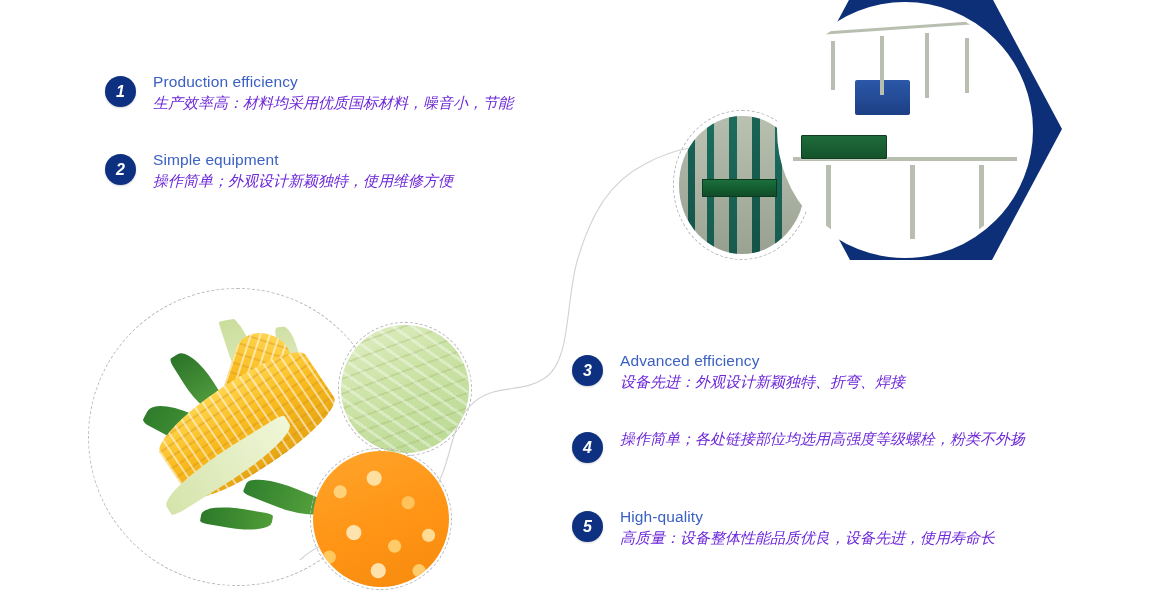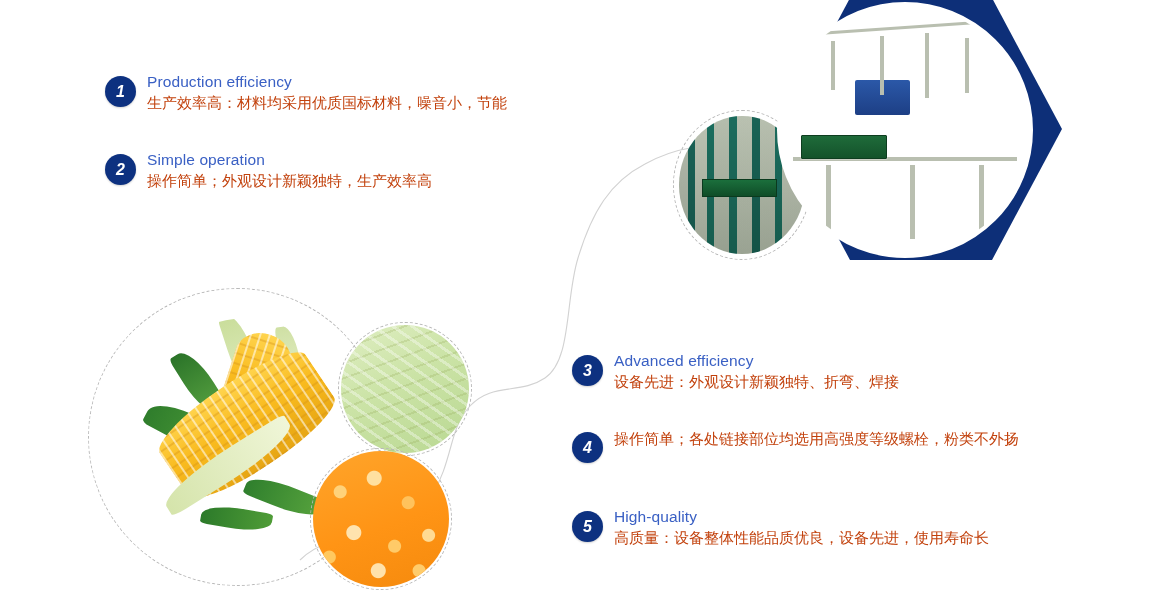--- a/index.html
+++ b/index.html
@@ -19,28 +19,29 @@
   .badge{
     width:31px;height:31px;border-radius:50%;
     background:#0d3180;
     color:#ffffff;
     font-style:italic;font-weight:bold;font-size:16px;
     display:flex;align-items:center;justify-content:center;
     flex:0 0 auto;
     box-shadow:0 1px 2px rgba(0,0,0,.18);
     letter-spacing:0;
   }
-  .ftext{margin-left:11px;margin-top:-4px;}
+  .ftext{margin-left:17px;margin-top:-4px;}
   .fen{
     color:#3a60c4;font-size:15.5px;line-height:20px;
     white-space:nowrap;letter-spacing:.1px;
   }
   .fcn{
-    color:#c2410c;font-size:15px;line-height:22px;
+    color:#6d28d9;font-size:15px;line-height:22px;
     white-space:nowrap;
+    font-style:italic;
   }
 
   
   .ring{
     position:absolute;border-radius:50%;
     border:1px dashed #b9b9b9;
     box-sizing:border-box;
   }
   .photo{
     position:absolute;border-radius:50%;
@@ -218,22 +219,22 @@
     <div class="badge">1</div>
     <div class="ftext">
       <div class="fen">Production efficiency</div>
       <div class="fcn">生产效率高：材料均采用优质国标材料，噪音小，节能</div>
     </div>
   </div>
 
   <div class="feature" style="left:105px;top:154px;">
     <div class="badge">2</div>
     <div class="ftext">
-      <div class="fen">Simple operation</div>
-      <div class="fcn">操作简单；外观设计新颖独特，生产效率高</div>
+      <div class="fen">Simple equipment</div>
+      <div class="fcn">操作简单；外观设计新颖独特，使用维修方便</div>
     </div>
   </div>
 
   <div class="feature" style="left:572px;top:355px;">
     <div class="badge">3</div>
     <div class="ftext">
       <div class="fen">Advanced efficiency</div>
       <div class="fcn">设备先进：外观设计新颖独特、折弯、焊接</div>
     </div>
   </div>

